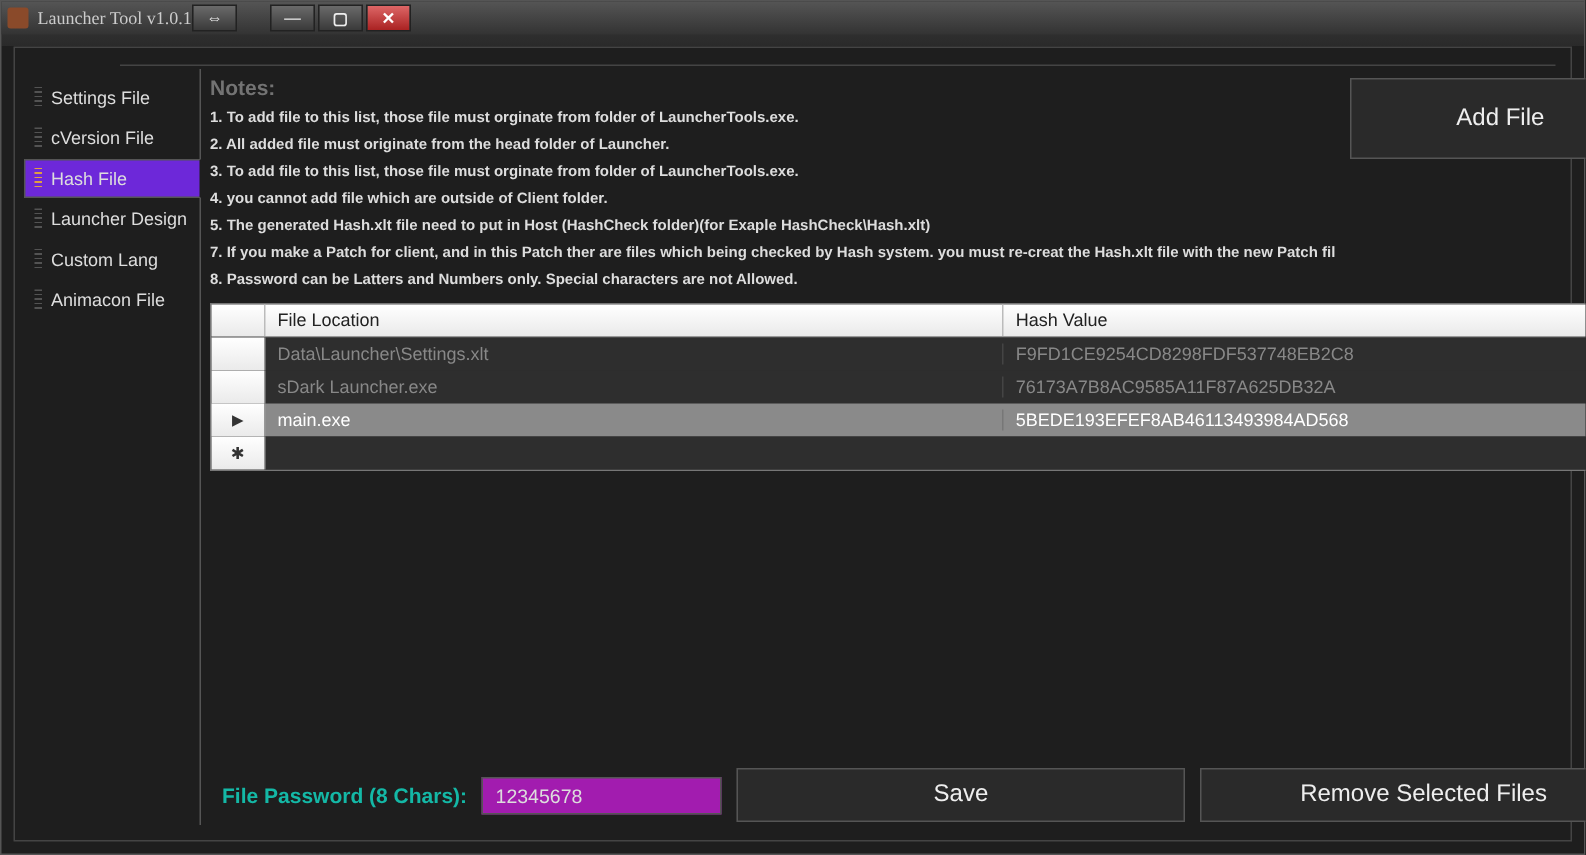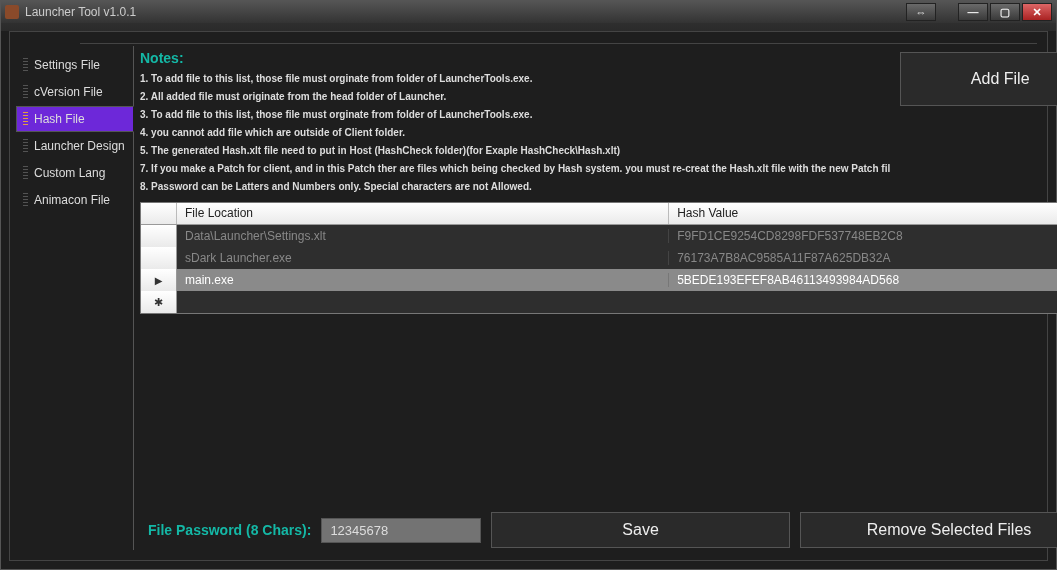--- a/index.html
+++ b/index.html
@@ -17,25 +17,25 @@
     width: 1057px;
     height: 570px;
     background: linear-gradient(to bottom, #3a3a3a 0, #2a2a2a 30px, #1e1e1e 30px);
     border: 1px solid #555;
     position: relative;
   }
   .titlebar {
     height: 22px;
     display: flex;
     align-items: center;
-    justify-content: space-between;
     padding: 0 4px;
     background: linear-gradient(to bottom,#555,#333);
     font-size: 12px;
     color: #ccc;
+    font-family: Liberation Serif, serif;
   }
   .titlebar .title-left { display: flex; align-items: center; gap: 6px; }
   .titlebar .app-icon { width: 14px; height: 14px; background: #8a4a2a; border-radius: 2px; display:inline-block;}
   .win-controls { display: flex; gap: 2px; }
   .win-btn {
     width: 30px; height: 18px;
     border: 1px solid #222;
     display: flex; align-items: center; justify-content: center;
     font-size: 11px; font-weight: bold;
     background: linear-gradient(to bottom,#6a6a6a,#3a3a3a);
@@ -97,21 +97,21 @@
     margin-left: -1px;
     display: flex;
     flex-direction: column;
   }
   .top-row {
     display: flex;
     align-items: flex-start;
   }
   .notes-block { flex: 1; padding-right: 10px; }
   .notes-title {
-    color: #14b8a6;
+    color: #737373;
     font-weight: bold;
     font-size: 14px;
     margin-bottom: 4px;
   }
   .note-line {
     color: #ddd;
     font-size: 10px;
     font-weight: bold;
     line-height: 18px;
     white-space: nowrap;
@@ -176,21 +176,21 @@
     align-items: center;
     gap: 10px;
     padding: 6px 4px 2px 8px;
   }
   .pw-label {
     font-weight: bold;
     font-size: 14px;
     color: #14b8a6;
   }
   .pw-input {
-    background: #737373;
+    background: #a21caf;
     border: 1px solid #555;
     color: #ddd;
     padding: 4px 8px;
     width: 160px;
     font-size: 13px;
   }
   .big-btn {
     flex: 1;
     height: 36px;
     border: 1px solid #555;

